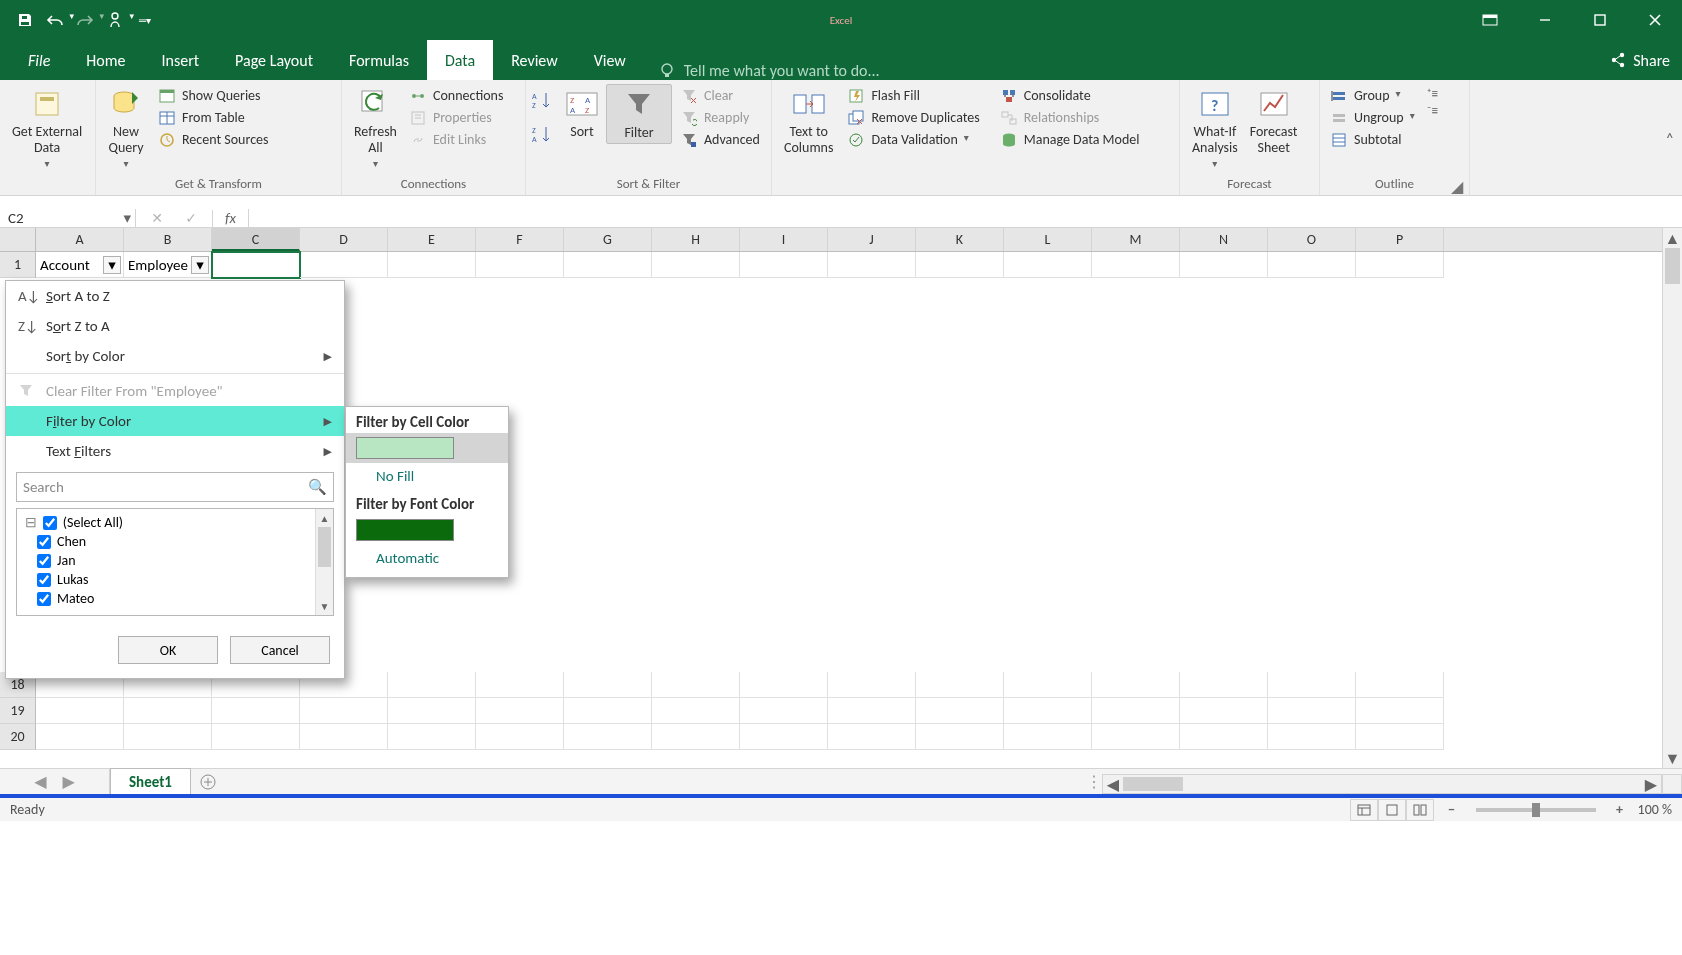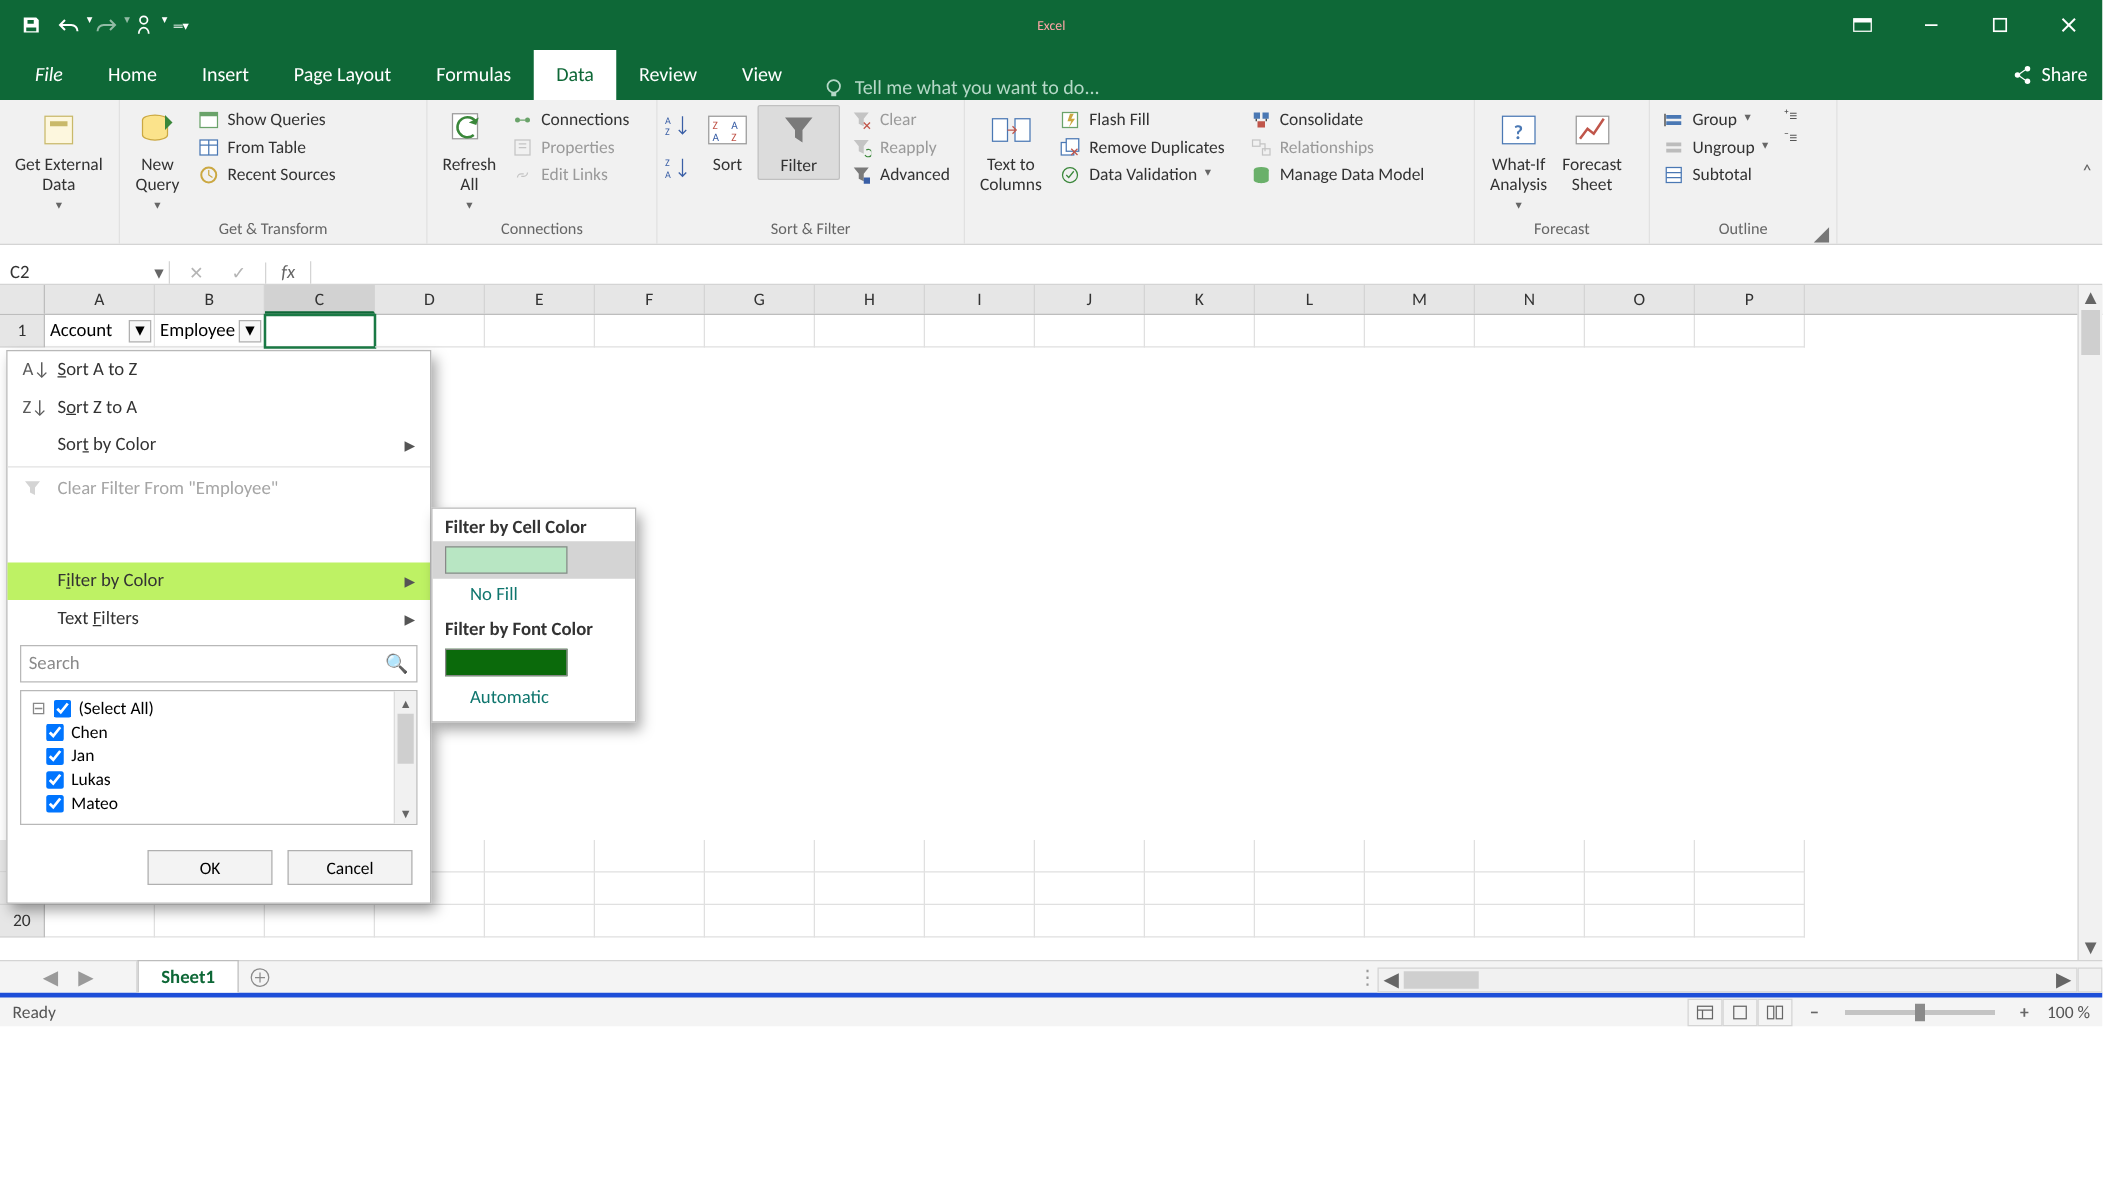--- a/index.html
+++ b/index.html
@@ -62,21 +62,21 @@
 .cell.active { outline:2px solid #1a7a45; outline-offset:-1px;}
 .vscroll { position:absolute; right:0; top:0; width:20px; height:100%; background:#f1f1f1; border-left:1px solid #d4d4d4;}
 .vscroll .arr { height:20px; display:flex;align-items:center;justify-content:center;color:#666;}
 .vscroll .thumb-track{position:absolute;top:20px;bottom:20px;left:0;right:0;}
 .vscroll .thumb { position:absolute; top:0; left:2px; right:2px; height:36px; background:#cfcfcf;}
 
 
 .filter-popup { position:absolute; left:5px; top:28px; width:340px; background:#fff; border:1px solid #b8b8b8; box-shadow:4px 6px 10px rgba(0,0,0,0.35); z-index:10; font-size:15px;}
 .fp-item { display:flex; align-items:center; gap:10px; padding:6px 12px; color:#333; position:relative;}
 .fp-item.disabled { color:#a5a5a5;}
-.fp-item.hover { background:#bef264;margin-top:44px;}
+.fp-item.hover { background:#5eead4;}
 .fp-item .arrow { position:absolute; right:12px; color:#555; font-size:11px;}
 .fp-item .ic { width:18px; text-align:center; color:#5b5b5b;}
 .fp-sep { height:1px; background:#e2e2e2; margin:2px 0;}
 .fp-search { margin:6px 10px; border:1px solid #b8b8b8; height:30px; display:flex; align-items:center; padding:0 6px; color:#8a8a8a;}
 .fp-search .sicon{ margin-left:auto; color:#2169b3;}
 .fp-tree { margin:0 10px 10px 10px; border:1px solid #b8b8b8; height:108px; overflow:hidden; position:relative;}
 .fp-tree-inner { padding:4px 6px;}
 .fp-check { display:flex; align-items:center; gap:6px; font-size:14px; padding:1px 0 1px 14px;}
 .fp-check input { width:14px;height:14px;}
 .fp-tree .tv-scroll { position:absolute; right:0;top:0;bottom:0;width:18px;background:#f1f1f1;border-left:1px solid #dcdcdc;}

